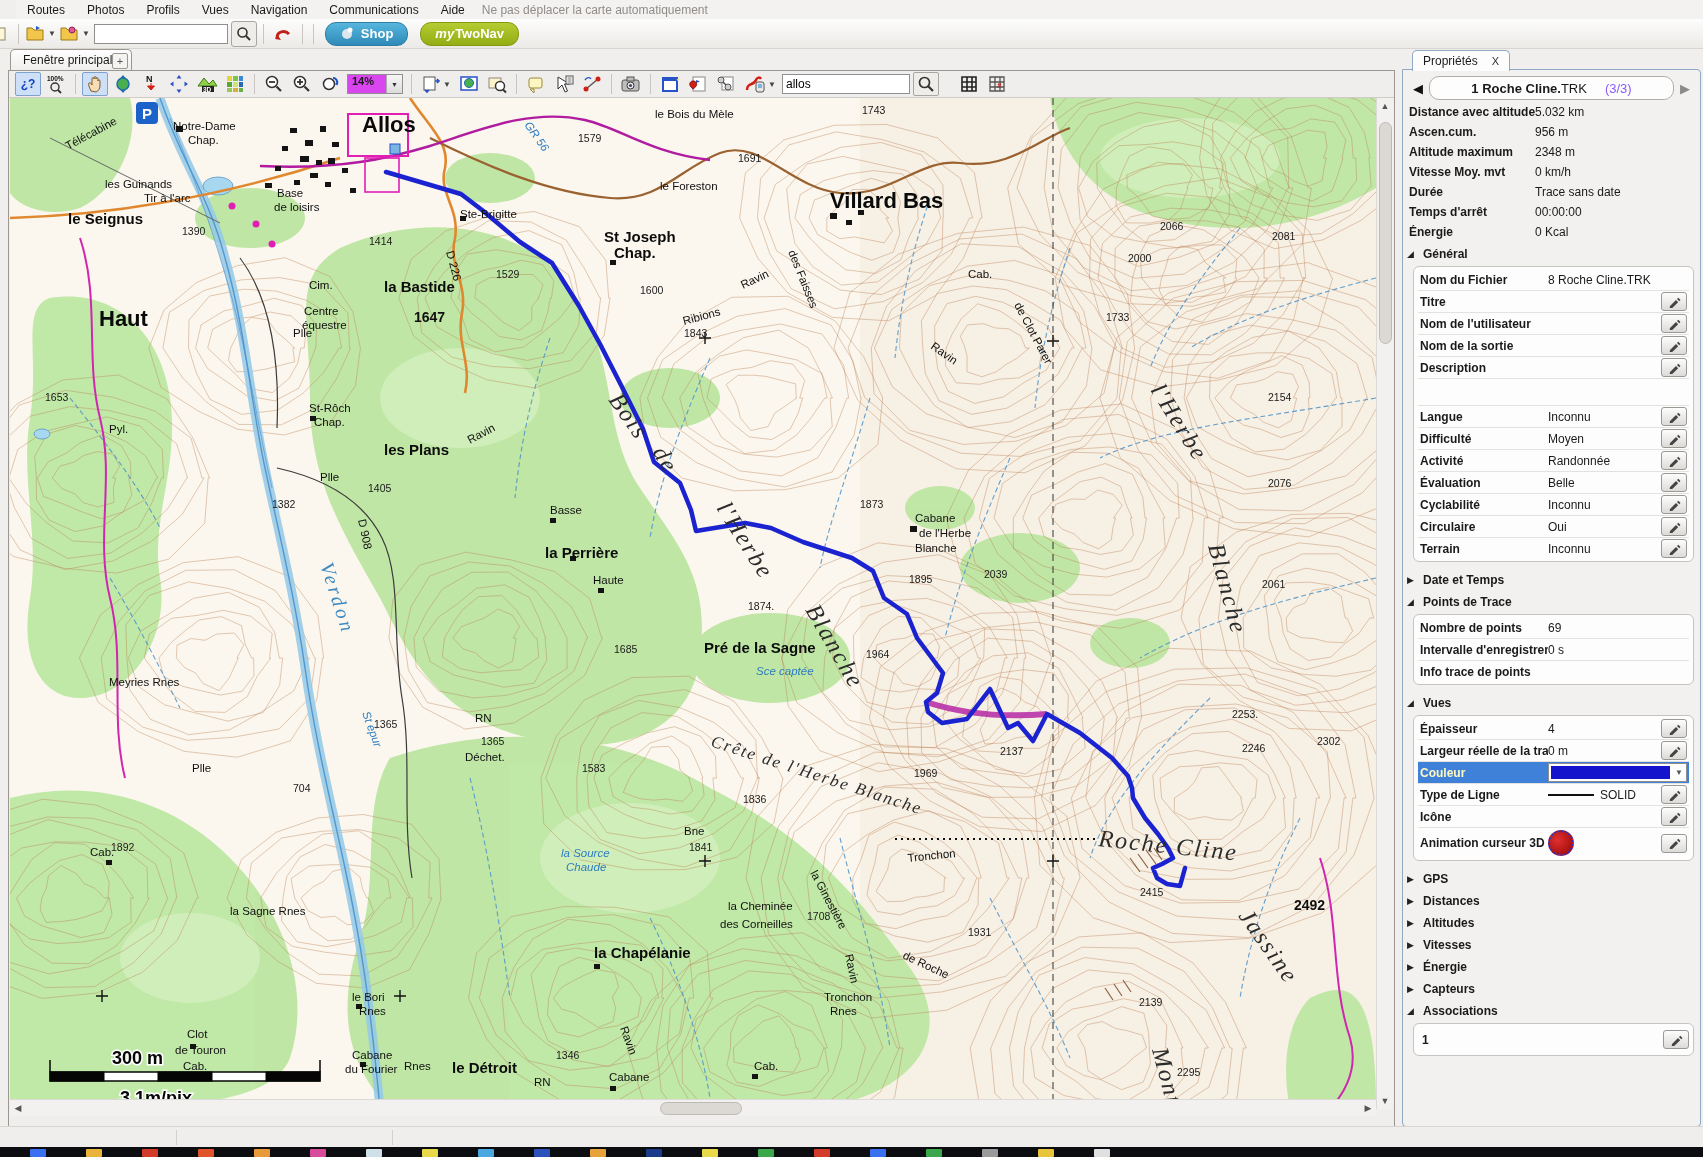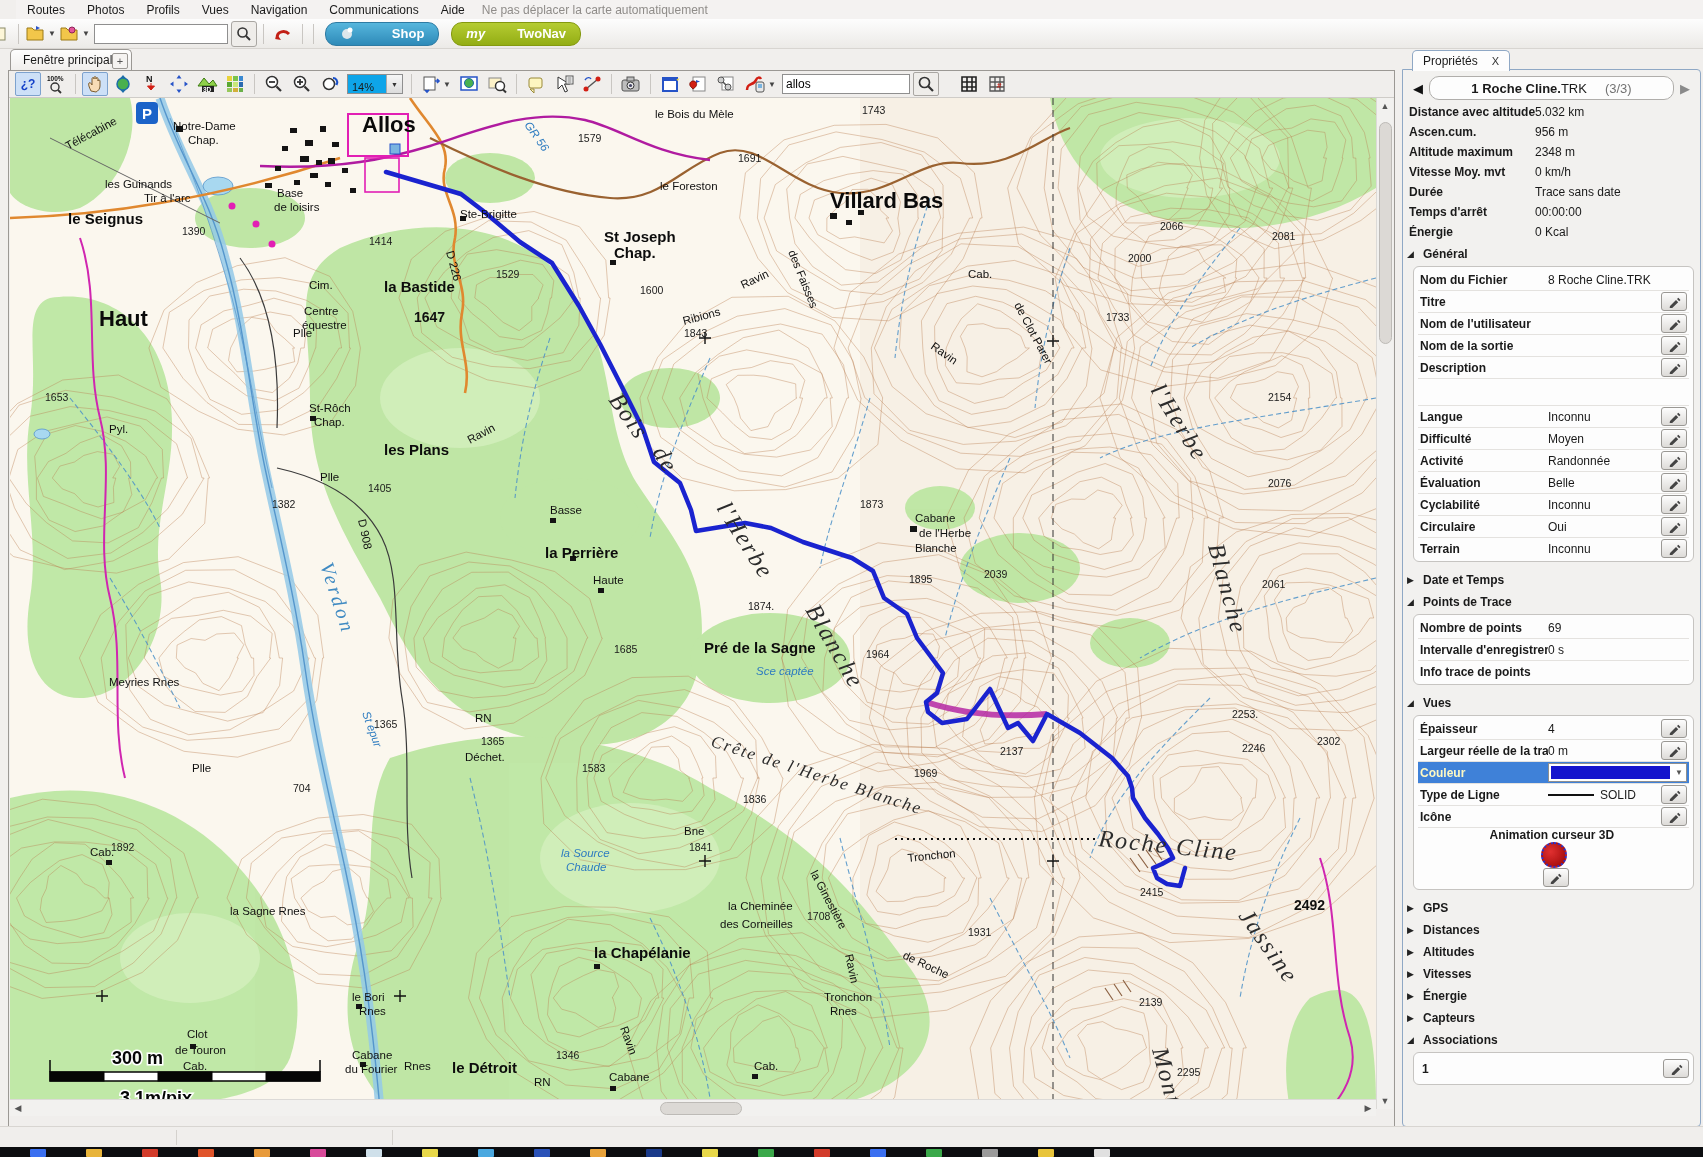--- a/index.html
+++ b/index.html
@@ -9,53 +9,53 @@
   .menubar{position:absolute;left:16px;top:0;width:100%;height:19px;background:#f4f2f1;display:flex;align-items:center;}
   .menu-item{padding:2px 11px;cursor:default;}
   .menu-hint{color:#8f8c89;margin-left:6px;}
   
   .toolbar-main{position:absolute;left:0;top:19px;width:100%;height:29px;display:flex;align-items:center;
      background:linear-gradient(#fdfdfd,#eceae7);border-bottom:1px solid #d8d5d1;}
   .tbtn{height:24px;min-width:24px;display:flex;align-items:center;justify-content:center;border:1px solid transparent;border-radius:3px;margin:0 1px;}
   .tsep{width:1px;height:20px;background:#c9c6c2;margin:0 5px;}
   .drop{font-size:8px;color:#444;margin-left:2px;}
   .search-box{width:126px;height:18px;border:1px solid #8f8f8f;background:#fff;margin:0 2px;font-size:12px;padding:0 3px;}
-  .pill{height:22px;border-radius:11px;color:#fff;font-weight:bold;font-size:13px;display:flex;align-items:center;padding:0 14px;margin:0 6px;gap:31px;}
+  .pill{height:22px;border-radius:11px;color:#fff;font-weight:bold;font-size:13px;display:flex;align-items:center;padding:0 14px;margin:0 6px;}
   .pill.shop{background:linear-gradient(#56b6dd,#2e8ab8);border:1px solid #2e7ba3;}
   .pill.nav{background:linear-gradient(#b5cc32,#93ad14);border:1px solid #84990f;}
   .pill.nav i{font-style:italic;margin-right:1px;}
   
   .tabrow{position:absolute;left:0;top:48px;width:100%;height:22px;}
   .wtab{position:absolute;left:10px;top:1px;height:20px;padding:0 12px;background:linear-gradient(#fefefe,#f0eeec);
      border:1px solid #9b9894;border-bottom:none;border-radius:5px 5px 0 0;display:flex;align-items:center;font-size:12px;}
   .addtab{position:absolute;left:112px;top:5px;width:14px;height:14px;border:1px solid #9b9894;border-radius:2px;
      display:flex;align-items:center;justify-content:center;font-size:11px;color:#555;background:#f5f3f1;}
   
   .map-window{position:absolute;left:8px;top:70px;width:1385px;height:1055px;border:1px solid #9b9894;background:#f0eeec;}
   .map-toolbar{position:absolute;left:0;top:0;width:100%;height:26px;display:flex;align-items:center;background:#f0eeec;border-bottom:1px solid #cfccc8;}
   .mbtn{width:24px;height:22px;display:flex;align-items:center;justify-content:center;border:1px solid transparent;border-radius:2px;margin:0 1px;position:relative;}
   .mbtn.sel{background:#cde0f7;border-color:#7da2ce;}
-  .combo{height:18px;border:1px solid #8f8f8f;background:#0ea5e9;display:flex;align-items:flex-end;font-size:11px;margin:0 3px;}
+  .combo{height:18px;border:1px solid #8f8f8f;background:#d946ef;display:flex;align-items:flex-start;font-size:11px;margin:0 3px;font-weight:bold;}
   .combo .val{padding:0 4px;min-width:30px;}
   .combo .cb{width:15px;height:100%;background:linear-gradient(#f6f6f6,#dcdcdc);border-left:1px solid #aaa;display:flex;align-items:center;justify-content:center;font-size:7px;color:#333;}
   .map-canvas{position:absolute;left:1px;top:27px;width:1366px;height:1011px;overflow:hidden;background:#fbf8f0;}
   .vscroll{position:absolute;right:1px;top:27px;width:16px;height:1011px;background:#f2f1ef;border-left:1px solid #dcdad7;}
   .hscroll{position:absolute;left:1px;bottom:10px;height:16px;width:1366px;background:#f2f1ef;border-top:1px solid #dcdad7;}
   .sarrow{position:absolute;width:16px;height:16px;display:flex;align-items:center;justify-content:center;font-size:9px;color:#555;background:#f2f1ef;}
   .sthumb{position:absolute;background:#dcd9d5;border:1px solid #bdbab6;border-radius:7px;}
   
   .panel{position:absolute;left:1402px;top:48px;width:299px;height:1078px;}
   .panel-tab{position:absolute;left:10px;top:2px;height:20px;padding:0 10px;background:#fdfdfd;border:1px solid #8fa8c5;border-bottom:none;border-radius:5px 5px 0 0;display:flex;align-items:center;gap:14px;z-index:2;}
   .panel-tab .closex{color:#333;font-size:11px;}
   .panel-body{position:absolute;left:0;top:21px;width:297px;height:1056px;background:#f2f1ef;border:1px solid #8fa8c5;border-radius:0 4px 4px 4px;overflow:hidden;}
   .tracknav{display:flex;align-items:center;margin:6px 4px 2px 4px;height:24px;}
   .navarrow{width:22px;text-align:center;font-size:13px;}
   .trackbox{flex:1;border:1px solid #b0aeab;border-radius:10px;background:#fdfdfd;height:22px;display:flex;align-items:center;justify-content:center;font-size:13px;white-space:nowrap;overflow:hidden;}
   .trackbox b{font-weight:bold;}
-  .trackbox .cnt{color:#737373;margin-left:18px;}
+  .trackbox .cnt{color:#8b5cf6;margin-left:18px;}
   .statrow{display:flex;align-items:center;height:20px;padding:0 6px;}
   .statrow .sl{width:126px;font-weight:bold;white-space:nowrap;overflow:hidden;}
   .statrow .sv{white-space:nowrap;}
   .sechead{display:flex;align-items:center;height:20px;padding-left:4px;font-weight:bold;gap:6px;margin-top:2px;}
   .sechead .tri{font-size:9px;width:10px;color:#222;}
   .groupbox{margin:2px 6px 8px 10px;background:#fdfdfd;border:1px solid #c6c4c1;border-radius:6px;padding:2px 4px;}
   .prow{display:flex;align-items:center;min-height:21px;border-bottom:1px solid #e4e2df;padding:0 2px;}
   .prow:last-child{border-bottom:none;}
   .prow .pl{width:128px;font-weight:bold;white-space:nowrap;overflow:hidden;flex-shrink:0;}
   .prow .pv{flex:1;white-space:nowrap;overflow:hidden;display:flex;align-items:center;}
@@ -1041,21 +1041,21 @@
           </div>
           <div class="prow">
             <span class="pl">Icône</span>
             <span class="pv"></span>
             <span class="pencil">
               <svg width="13" height="12">
                 <path d="M2 10 L8 4 l2.2 2.2 L4.2 12 l-2.6 .5z M9 3 l1.3-1.3 2.2 2.2 L11.2 5.2z" fill="#444"></path>
               </svg>
             </span>
           </div>
-          <div class="prow" style="min-height: 30px; flex-direction: column;">
+          <div class="prow" style="min-height: 30px;">
             <span class="pl">Animation curseur 3D</span>
             <span class="pv">
               <span class="reddot"></span>
             </span>
             <span class="pencil">
               <svg width="13" height="12">
                 <path d="M2 10 L8 4 l2.2 2.2 L4.2 12 l-2.6 .5z M9 3 l1.3-1.3 2.2 2.2 L11.2 5.2z" fill="#444"></path>
               </svg>
             </span>
           </div>

